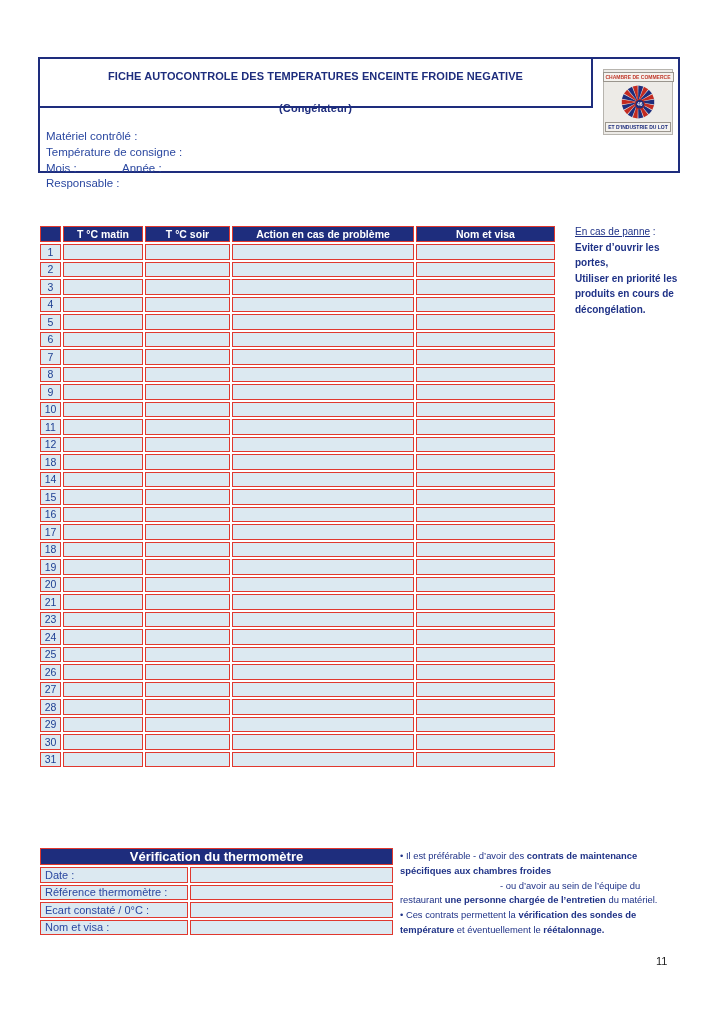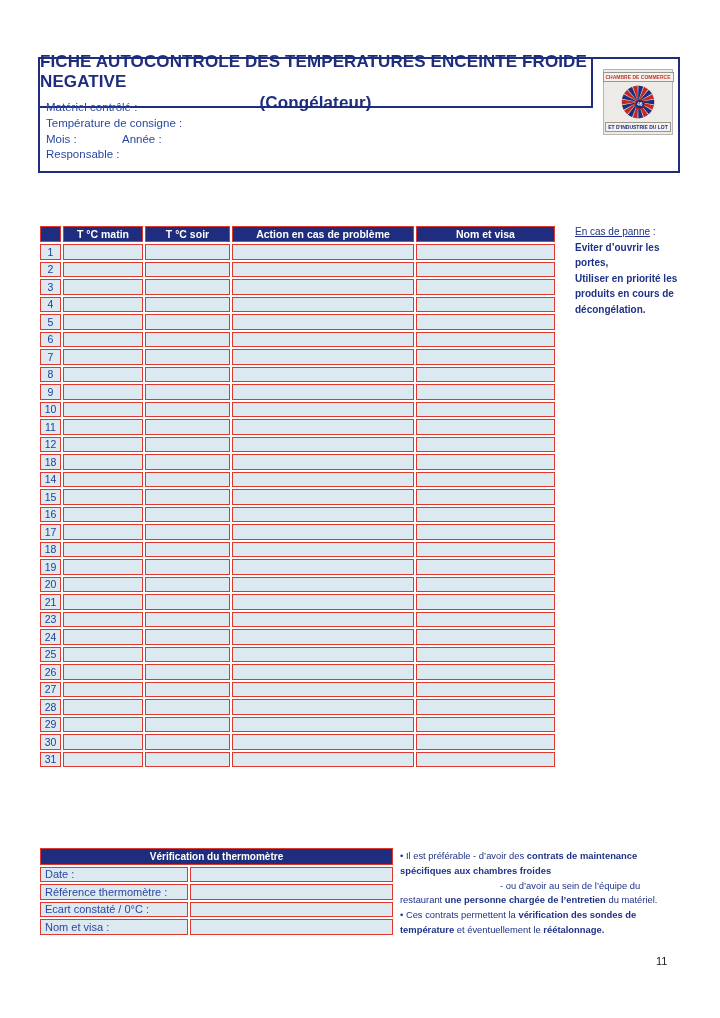--- a/index.html
+++ b/index.html
@@ -11,22 +11,22 @@
   body{width:720px;height:1018px;background:#ffffff;
        font-family:"Liberation Sans",sans-serif;position:relative;overflow:hidden;}
 
   .abs{position:absolute;}
 
   
   .header-box{left:38px;top:57px;width:642px;height:116px;border:2px solid var(--navy);}
   .title-area{position:absolute;left:0;top:0;width:553px;height:49px;
               border-right:2px solid var(--navy);border-bottom:2px solid var(--navy);
               display:flex;flex-direction:column;justify-content:center;align-items:center;gap:1px;}
-  .title-line{color:var(--navy);font-weight:bold;font-size:17px;letter-spacing:.1px;}
-  .fields-area{position:absolute;left:0;top:37px;width:553px;padding:4px 6px;}
+  .title-line{color:var(--navy);font-weight:bold;font-size:11px;letter-spacing:.1px;margin-top:19px;}
+  .fields-area{position:absolute;left:0;top:66px;width:553px;padding:4px 6px;}
   .f-row{font-size:11.5px;color:var(--label);height:15.8px;line-height:15.8px;white-space:nowrap;}
   .f-half{display:inline-block;width:76px;}
 
   .logo-area{position:absolute;left:555px;top:0;right:0;bottom:0;}
   .stamp{position:absolute;left:8px;top:10px;width:70px;height:66px;background:var(--stampbg);
          border:1px solid #b7b4ae;display:flex;flex-direction:column;align-items:center;}
   .stamp-top,.stamp-bottom{font-size:5px;line-height:6px;border:1px solid #9a958d;background:#f4f2ee;
          padding:1px 2px;margin:2px 0;white-space:nowrap;font-weight:bold;}
   .stamp-top{color:#c0392b;}
   .stamp-bottom{color:var(--navy);}
@@ -40,21 +40,21 @@
   .main-table td{background:var(--cellbg);border:1px solid var(--red);height:15.5px;padding:0;}
   .main-table td.num{color:#1e3f92;font-size:10.5px;text-align:center;}
 
   
   .side-note{left:575px;top:224px;width:140px;color:var(--ink);font-size:10px;line-height:15.5px;}
   .side-note .u{text-decoration:underline;}
   .sn-line{font-weight:bold;white-space:nowrap;}
 
   
   .ver-table{left:38px;top:846px;width:357px;table-layout:fixed;}
-  .ver-table th{background:var(--navy);color:#fff;font-size:10px;font-weight:bold;
+  .ver-table th{background:var(--navy);color:#fff;font-size:13px;font-weight:bold;
                 border:1px solid var(--red);height:16.5px;padding:0;text-align:center;}
   .ver-table td{background:var(--cellbg);border:1px solid var(--red);height:15.5px;padding:0 0 0 4px;}
   .ver-table td.vlabel{color:var(--label);font-size:11px;white-space:nowrap;}
 
   
   .maint-note{left:400px;top:849px;width:314px;color:var(--ink);font-size:9.4px;line-height:14.8px;}
   .mn-line{white-space:nowrap;}
   .mn-line b{font-weight:bold;margin-top:35px;}
 
   .page-number{left:656px;top:955px;font-size:11px;color:#222222;}

